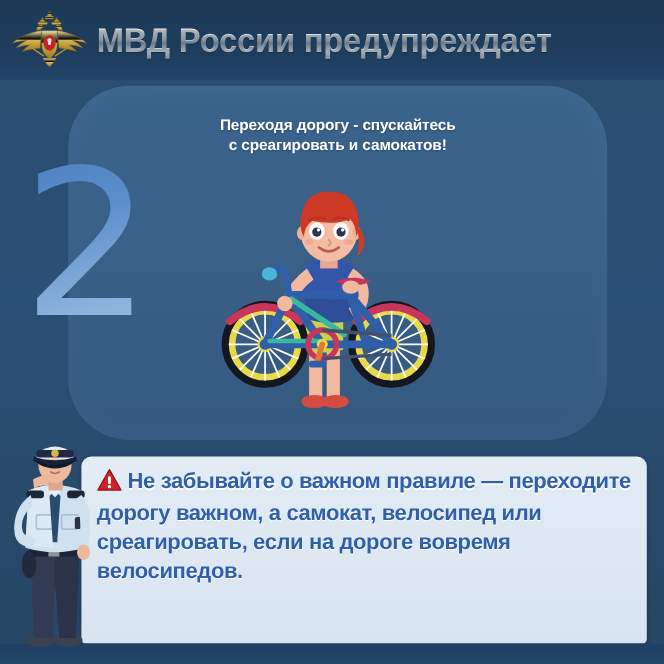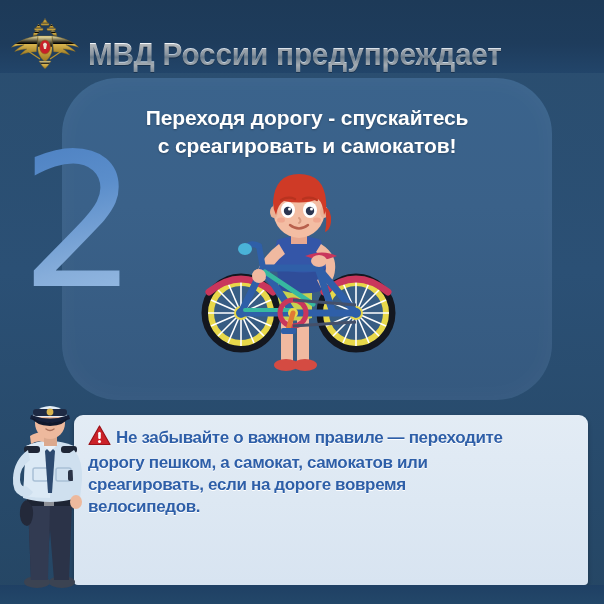--- a/index.html
+++ b/index.html
@@ -12,21 +12,21 @@
     position: relative;
     width: 604px; height: 604px;
     background: linear-gradient(180deg, #2a4d6e 0%, #2b5075 45%, #254664 100%);
     overflow: hidden;
   }
 
   
   #header-band {
     position: absolute; left: 0; top: 0; width: 604px; height: 73px;
     background: linear-gradient(180deg, #1d3a58 0%, #1e3c5c 60%, #22456a 100%);
-    display: flex; align-items: flex-end;
+    display: flex; align-items: center;
   }
   #mvd-emblem {
     width: 74px; height: 56px; margin-left: 8px;
     display: flex; align-items: center; justify-content: center;
     flex: 0 0 auto;
   }
   #header-title {
     flex: 1 1 auto;
     font-size: 31px;
     font-weight: bold;
@@ -52,21 +52,21 @@
     width: 490px; height: 322px;
     background: linear-gradient(180deg, #3a638c 0%, #3a6189 40%, #35597f 100%);
     border-radius: 56px;
     box-shadow: inset 0 0 30px rgba(255,255,255,0.04);
   }
   #panel-heading {
     position: absolute;
     left: 0; top: 26px; width: 100%;
     text-align: center;
     color: #ffffff;
-    font-size: 21px;
+    font-size: 14px;
     font-weight: bold;
     line-height: 1.32;
     letter-spacing: -0.1px;
     text-shadow: 0 1px 2px rgba(0,0,0,0.28);
     padding: 0 28px;
   }
   #panel-heading .hl { display: block; }
 
   
   #step-number {
@@ -112,21 +112,21 @@
     left: 74px; top: 415px;
     width: 514px; height: 170px;
     background: linear-gradient(180deg, #e3ecf5 0%, #dde8f3 50%, #d8e4f1 100%);
     border-radius: 9px 9px 4px 4px;
     box-shadow: 0 2px 4px rgba(0,0,0,0.3);
     padding: 10px 14px 8px 14px;
     overflow: hidden;
   }
   #warning-text {
     color: #2e5fa8;
-    font-size: 17px;
+    font-size: 20px;
     font-weight: bold;
     line-height: 1.30;
     letter-spacing: -0.35px;
     text-shadow: 0 1px 0 #ffffff, 0 0 1px rgba(255,255,255,0.9);
     font-family: "Liberation Sans Narrow", "Liberation Sans", sans-serif;
   }
   #warning-icon {
     display: inline-block;
     vertical-align: -3px;
     margin-right: 5px;
@@ -396,20 +396,20 @@
     <div id="warning-text">
       <span class="wline">
         <span id="warning-icon">
           <svg width="23" height="21" viewBox="0 0 23 21" xmlns="http://www.w3.org/2000/svg">
             <path d="M11.5 1 L22 19.5 H1 Z" fill="#cc2229" stroke="#9c1219" stroke-width="1.2" stroke-linejoin="round"></path>
             <rect x="10.2" y="7" width="2.6" height="7" rx="1.2" fill="#ffffff"></rect>
             <circle cx="11.5" cy="16.4" r="1.5" fill="#ffffff"></circle>
           </svg>
         </span><span>Не забывайте о важном правиле — переходите</span>
       </span>
-      <span class="wline">дорогу пешком, а самокат, самокатов или</span>
+      <span class="wline">дорогу важном, а самокат, велосипед или</span>
       <span class="wline">среагировать, если на дороге вовремя</span>
       <span class="wline">велосипедов.</span>
     </div>
   </div>
 
   <div id="bottom-strip"></div>
 </div>
 
 </body></html>

